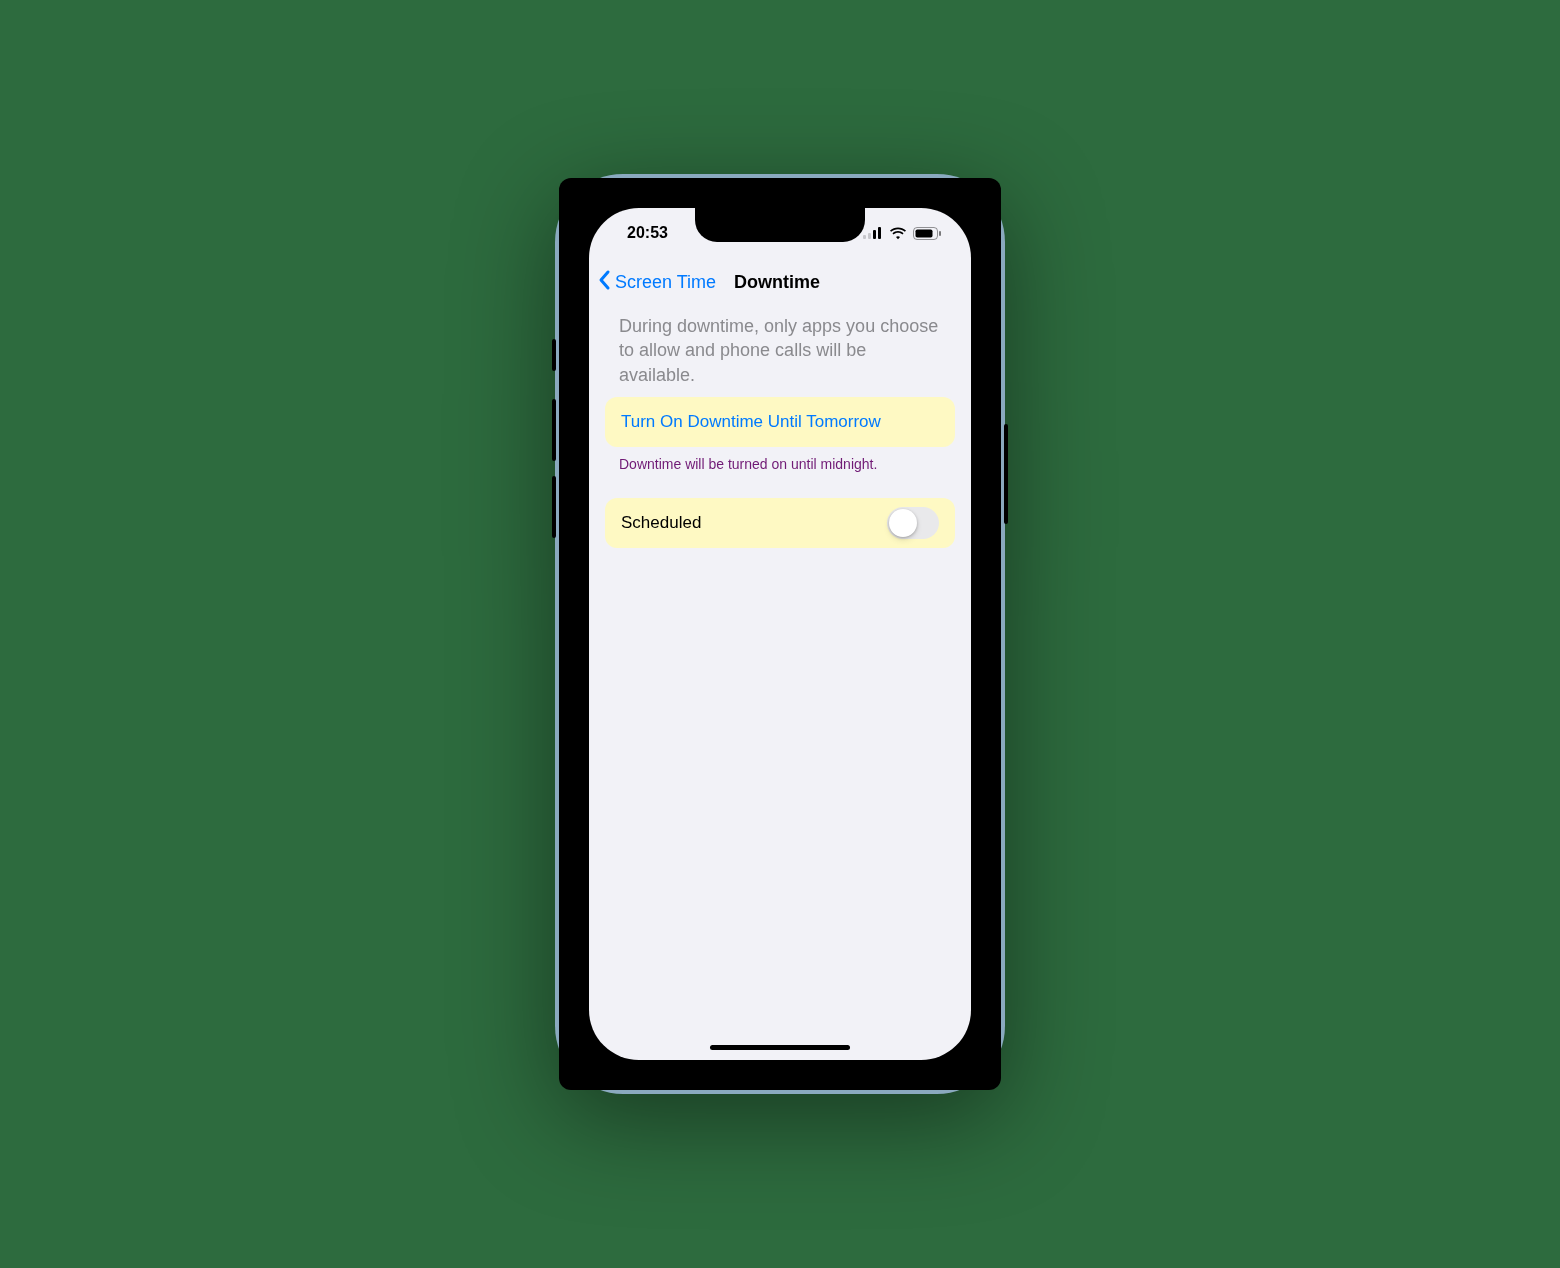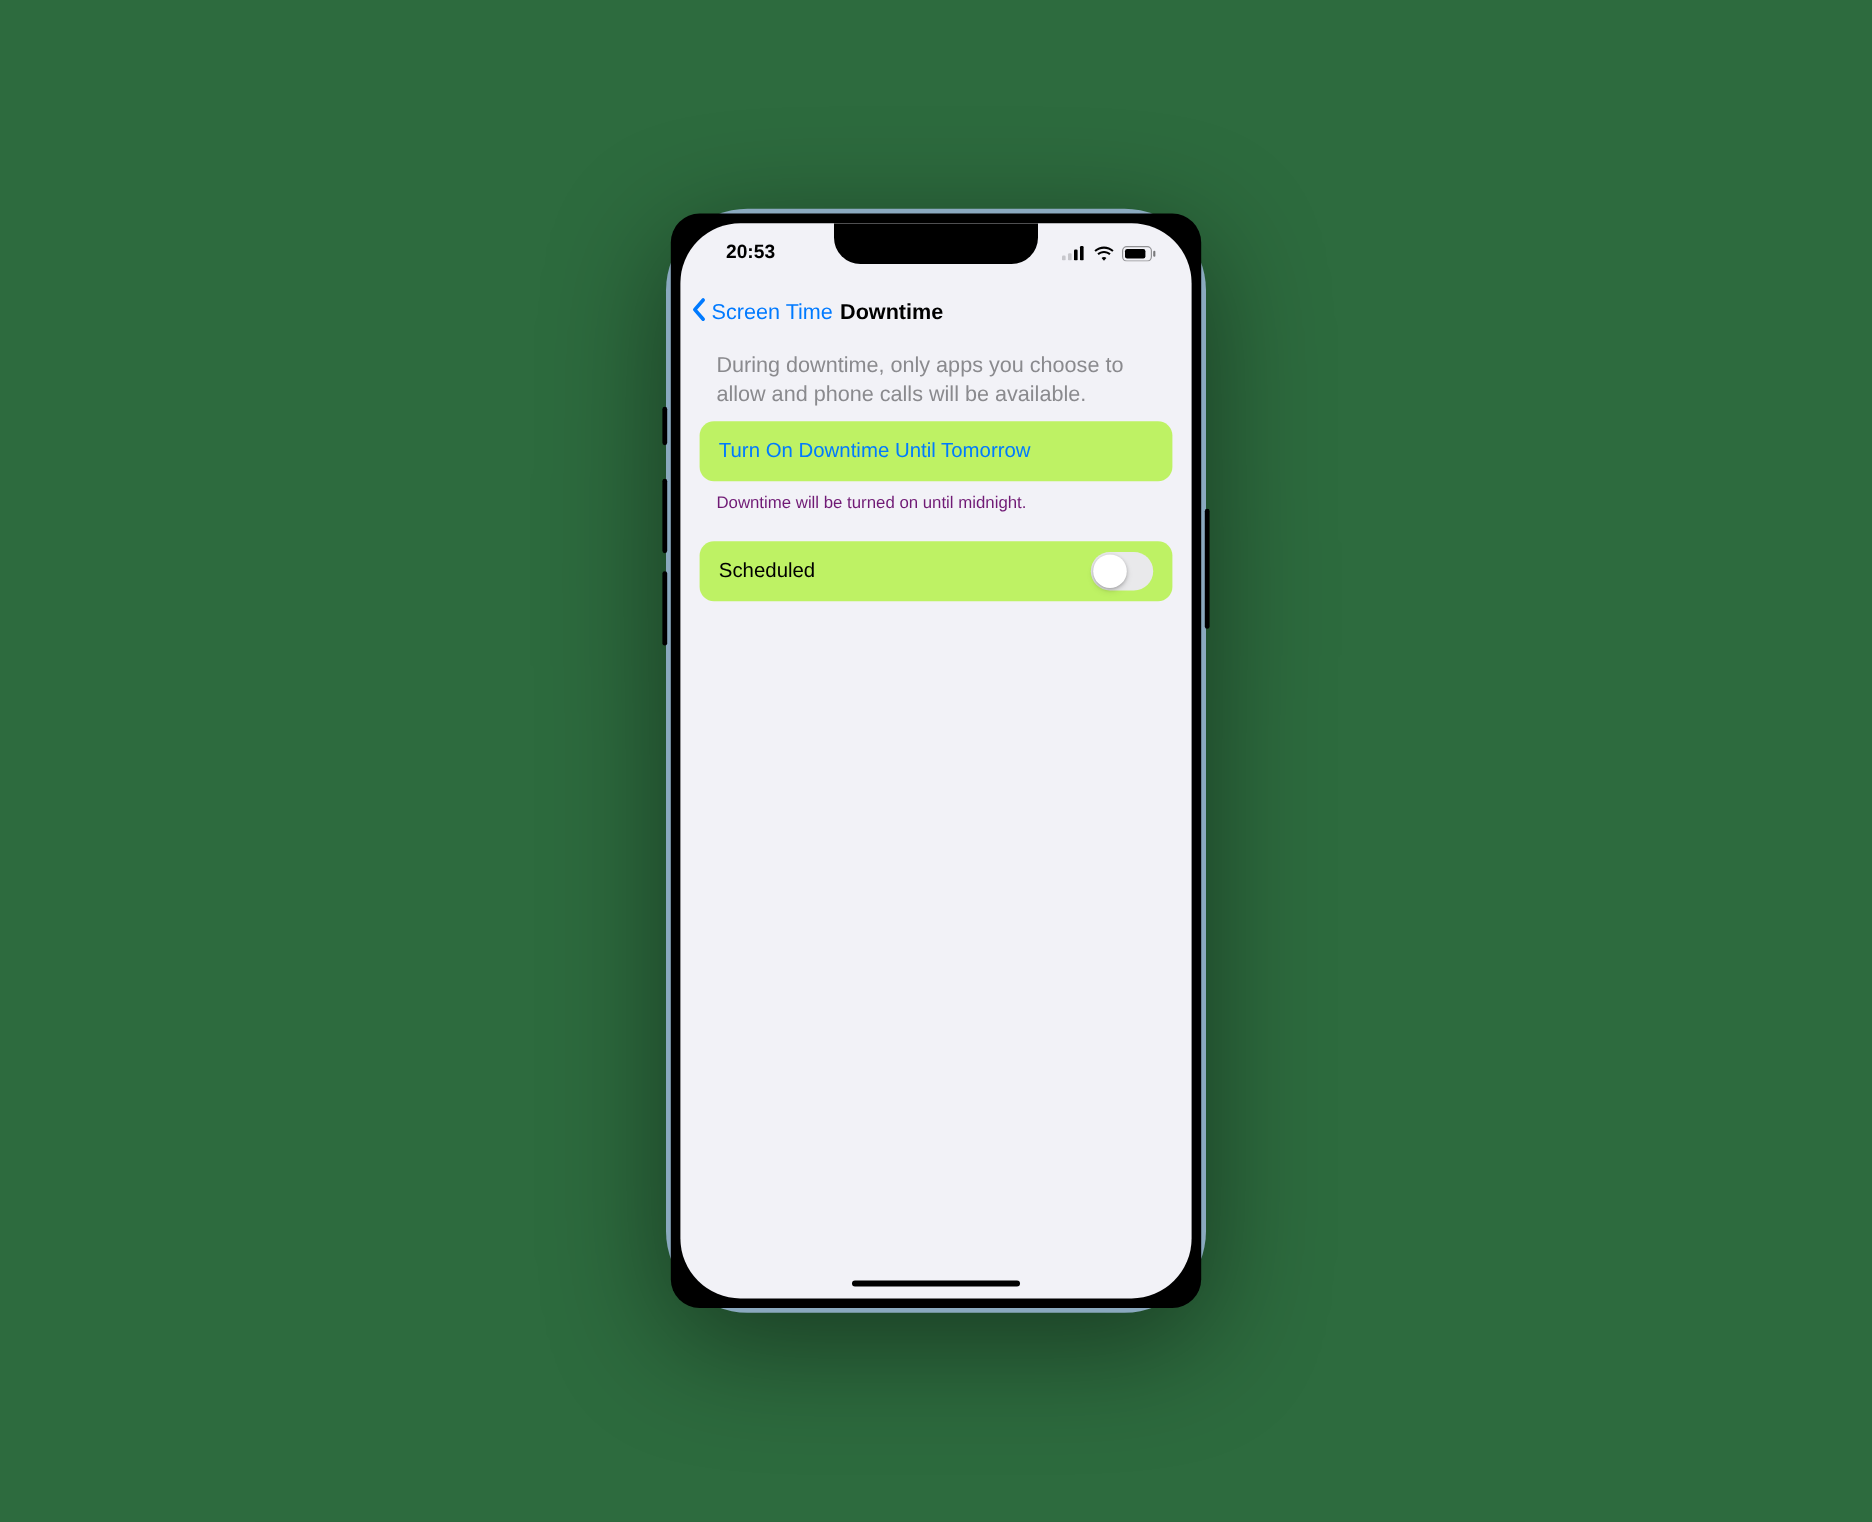--- a/index.html
+++ b/index.html
@@ -32,22 +32,22 @@
       position: absolute;
       inset: 0;
       background: #8aa9bf;
       border-radius: 68px;
     }
 
     .device-inner {
       position: absolute;
       inset: 4px;
       background: #000;
-      border-radius: 24px;
-      padding: 8px;
+      border-radius: 12px;
+      padding: 30px;
     }
 
     .screen {
       position: relative;
       width: 100%;
       height: 100%;
       background: #f2f2f7;
       border-radius: 50px;
       overflow: hidden;
     }
@@ -100,21 +100,21 @@
     }
     .status-icons svg { display: block; }
 
     
 
     .nav-bar {
       height: 48px;
       display: flex;
       align-items: center;
       padding: 0 8px;
-      gap: 6px;
+      gap: 18px;
     }
 
     .nav-back {
       display: flex;
       align-items: center;
       color: #007aff;
       font-size: 18px;
       cursor: pointer;
       gap: 2px;
     }
@@ -140,21 +140,21 @@
     }
 
     .section-footer {
       color: #701a75;
       font-size: 14px;
       line-height: 1.35;
       padding: 8px 14px 0;
     }
 
     .cell {
-      background: #bef264;
+      background: #fef9c3;
       border-radius: 12px;
       min-height: 50px;
       display: flex;
       align-items: center;
       padding: 0 16px;
       font-size: 17px;
     }
 
     .cell.action {
       color: #007aff;

